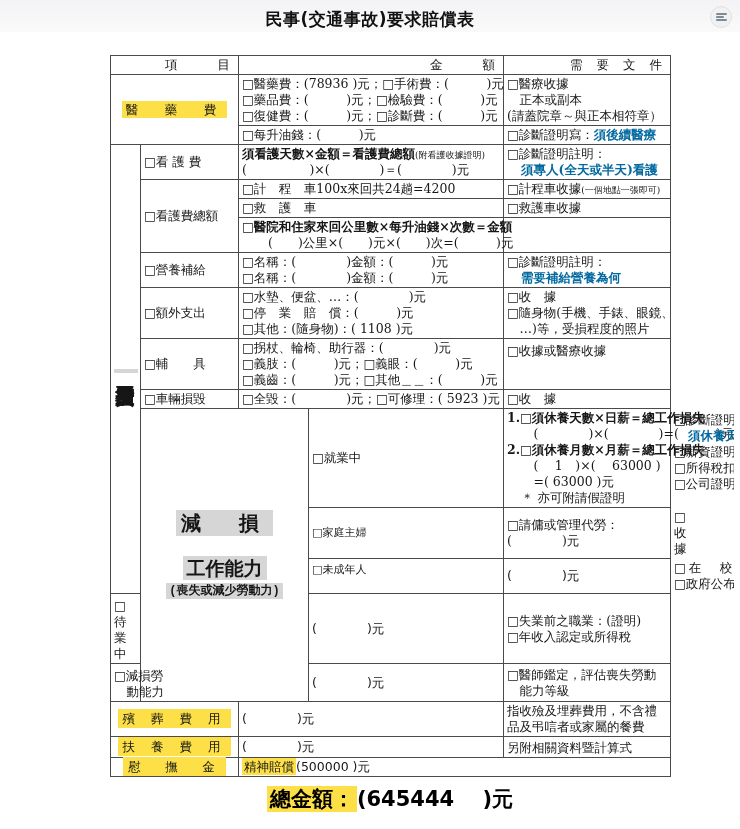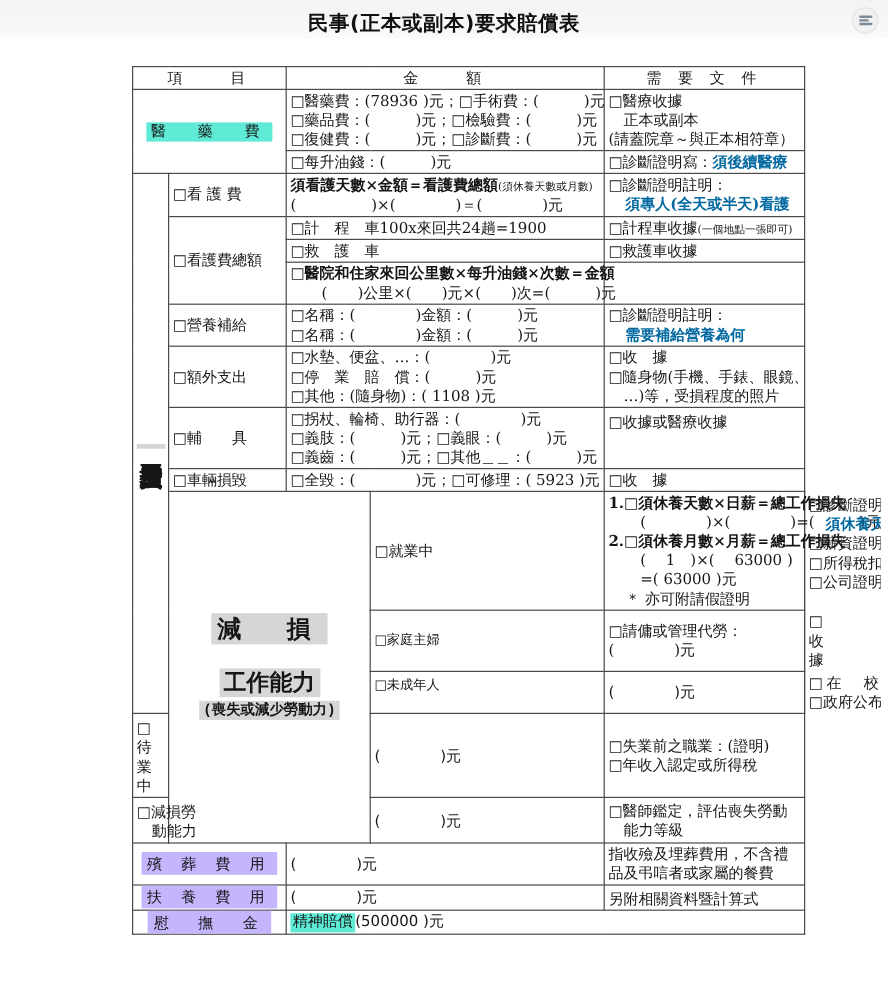--- a/index.html
+++ b/index.html
@@ -50,26 +50,26 @@
   table.form td, table.form th {
     border: 1px solid #4a4a4a;
     padding: 1px 3px;
     vertical-align: middle;
     font-size: 12.5px;
     color: #161616;
     line-height: 1.28;
     font-weight: normal;
   }
   .colhead {
-    text-align: center;
+    text-align: right;
     font-size: 13px;
     letter-spacing: 5px;
     padding: 3px 0 4px 0;
   }
-  .hl { background: #5eead4; font-family: Liberation Mono, monospace; }
+  .hl { background: #fde047; }
 
   
   .vlabel {
     width: 30px;
     text-align: center;
     padding: 4px 0;
   }
   .vlabel .vtxt {
     display: inline-block;
     background: #d6d6d6;
@@ -116,21 +116,21 @@
   .damage-label .l2 { display:block; font-size: 19px; font-weight:bold; }
   .damage-label .l2 span { background:#d6d6d6; padding: 1px 4px; }
   .damage-label .l3 { display:block; font-size: 12px; font-weight:bold; margin-top: 3px; font-family: Liberation Mono, monospace; }
   .damage-label .l3 span { background:#d6d6d6; padding: 1px 3px; }
 
   .rowlabel-grey {
     text-align: center;
     font-size: 17px; font-weight: bold;
     font-family: "DejaVu Sans", "Liberation Sans", sans-serif;
   }
-  .rowlabel-grey span { background:#c4b5fd; padding: 2px 5px; letter-spacing: 6px; }
+  .rowlabel-grey span { background:#fde047; padding: 2px 5px; letter-spacing: 6px; }
 
   .consol {
     font-size: 19px; font-weight: bold;
     font-family: "DejaVu Sans", "Liberation Sans", sans-serif;
     padding-left: 6px;
   }
   .consol .hl { padding: 1px 2px; }
 
   .total {
     position: absolute; left: 110px; top: 785px; width: 560px;
@@ -152,21 +152,21 @@
   <div class="topbar"></div>
 
   <div class="menu-btn">
     <span class="glyph">
       <span class="bar b3"></span>
         <span class="bar b2"></span>
         <span class="bar b3"></span>
     </span>
   </div>
 
-  <div class="title">民事(正本或副本)要求賠償表</div>
+  <div class="title">民事(交通事故)要求賠償表</div>
 
   <table class="form">
     <colgroup>
       <col style="width:30px">
         <col style="width:98px">
         <col style="width:70px">
         <col style="width:195px">
         <col style="width:167px">
     </colgroup>
 
@@ -199,32 +199,32 @@
         <span>□診斷證明寫：</span><span class="red">須後續醫療</span>
       </td>
     </tr>
 
     <tr>
       <td class="vlabel" rowspan="11">
         <span class="vtxt">生活上需要增加費用</span>
       </td>
       <td class="subitem">□看 護 費</td>
       <td class="cash" colspan="2">
-        <span class="line"><span class="b">須看護天數×金額＝看護費總額</span><span class="tiny">(須休養天數或月數)</span></span>
+        <span class="line"><span class="b">須看護天數×金額＝看護費總額</span><span class="tiny">(附看護收據證明)</span></span>
         <span class="line">(　　　　　)×(　　　　)＝(　　　　)元</span>
       </td>
       <td class="doc">
         <span class="line">□診斷證明註明：</span>
         <span class="line red indent">須專人(全天或半天)看護</span>
       </td>
     </tr>
 
     <tr>
       <td class="subitem" rowspan="3">□看護費總額</td>
-      <td class="cash b" colspan="2">□計　程　車100x來回共24趟=1900</td>
+      <td class="cash b" colspan="2">□計　程　車100x來回共24趟=4200</td>
       <td class="doc">
         <span>□計程車收據</span><span class="tiny">(一個地點一張即可)</span>
       </td>
     </tr>
     <tr>
       <td class="cash" colspan="2">□救　護　車</td>
       <td class="doc">□救護車收據</td>
     </tr>
     <tr>
       <td class="cash" colspan="2">
@@ -359,15 +359,18 @@
       <td class="rowlabel-grey" colspan="2">
         <span>慰　撫　金</span>
       </td>
       <td class="consol" colspan="3">
         <span class="hl">精神賠償</span><span>(500000 )元</span>
       </td>
     </tr>
   </tbody>
     </table>
 
+  <div class="total">
+    <span class="hl">總金額：</span><span>(645444　 )元</span>
+  </div>
 
   <div class="scrollbar"></div>
 </div>
 
 </body></html>

